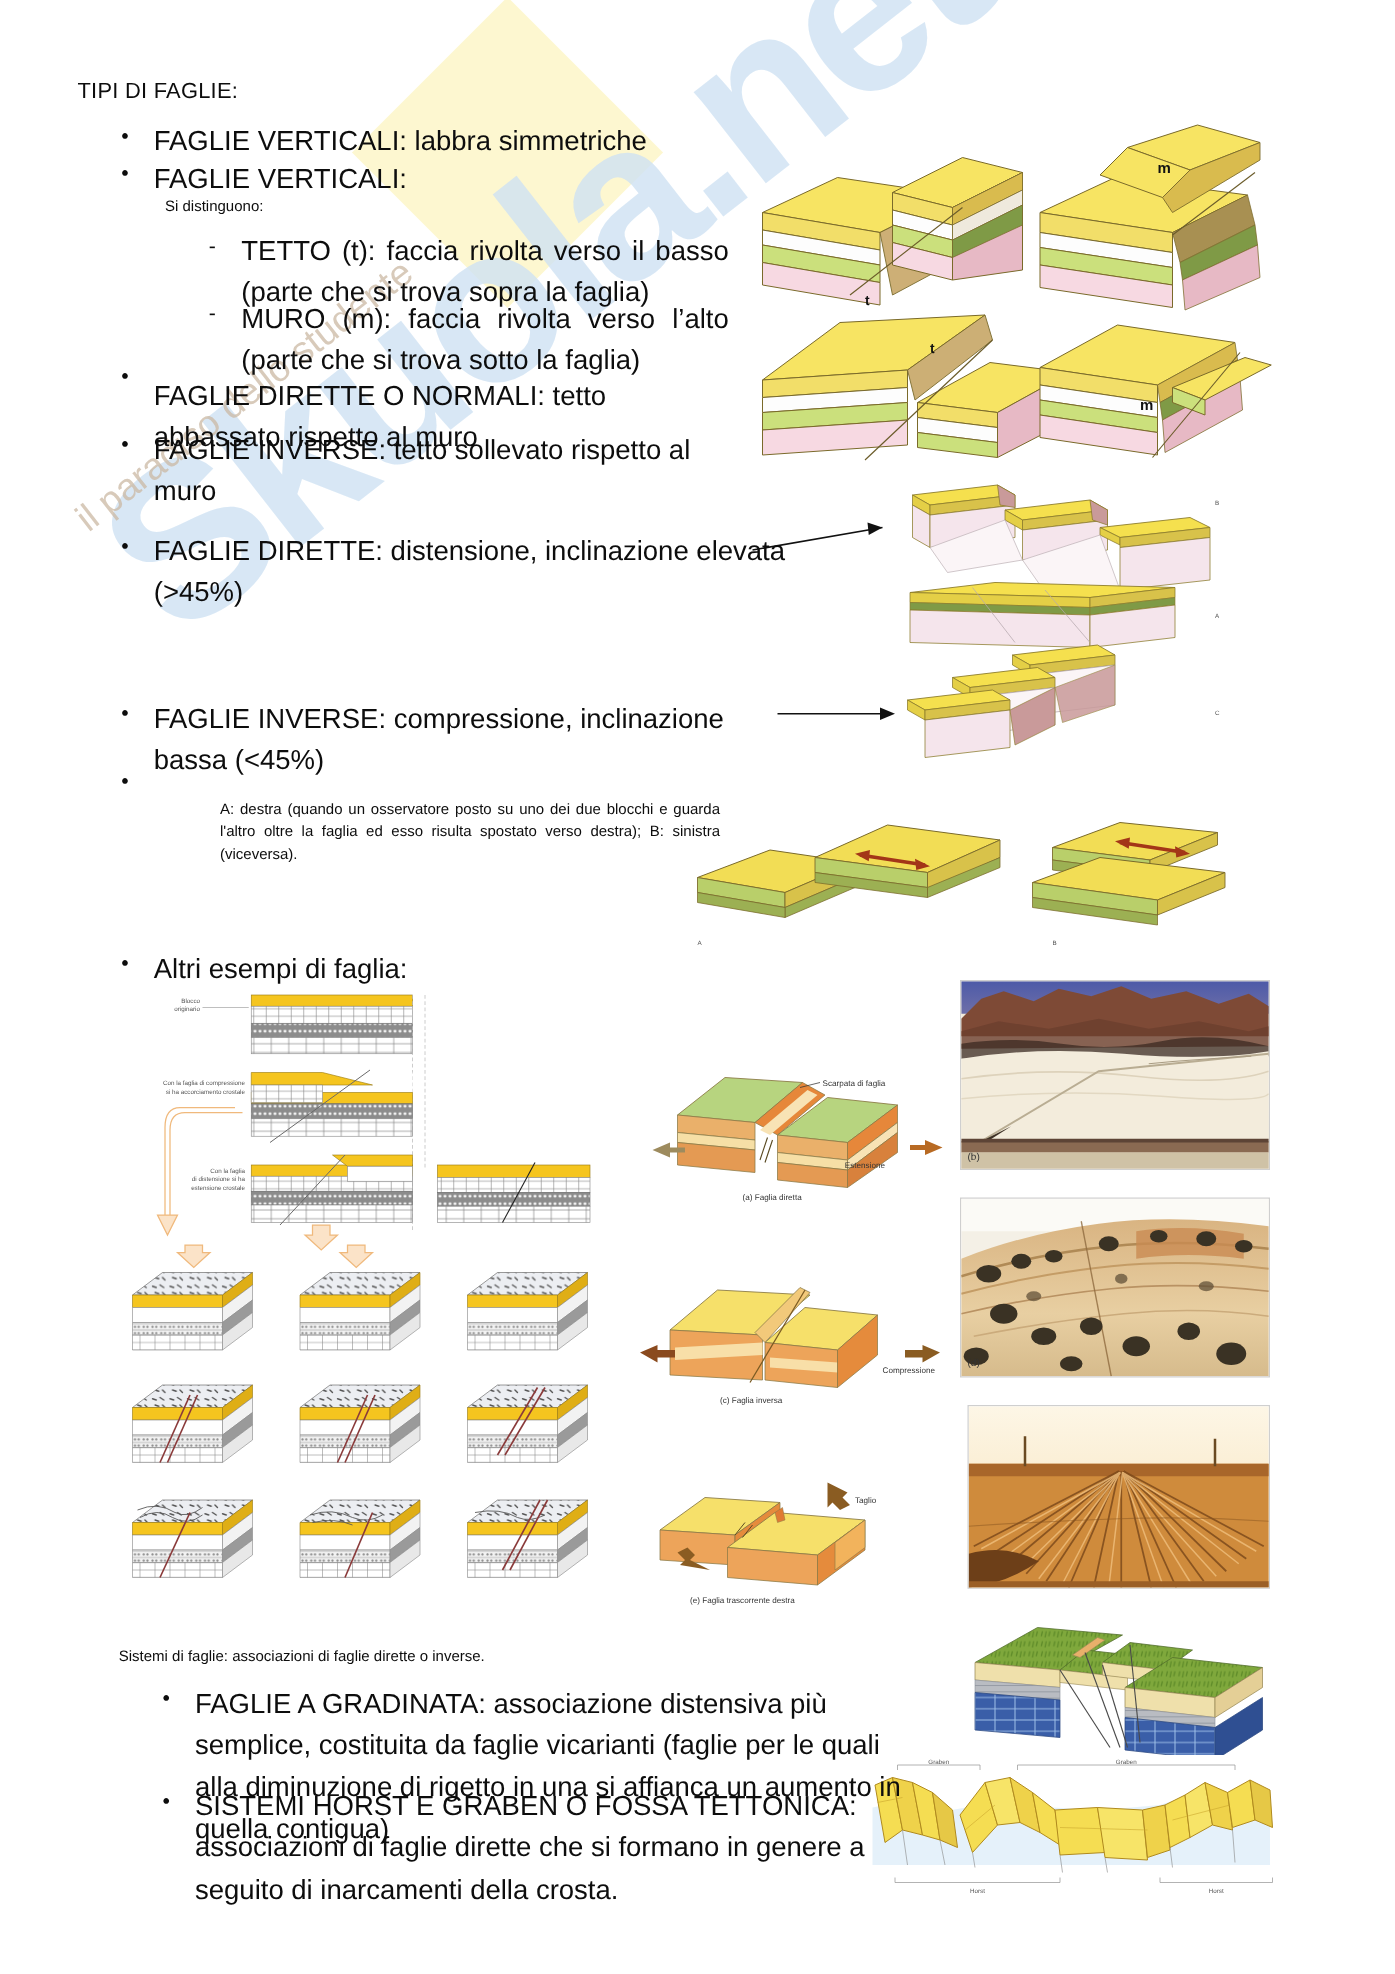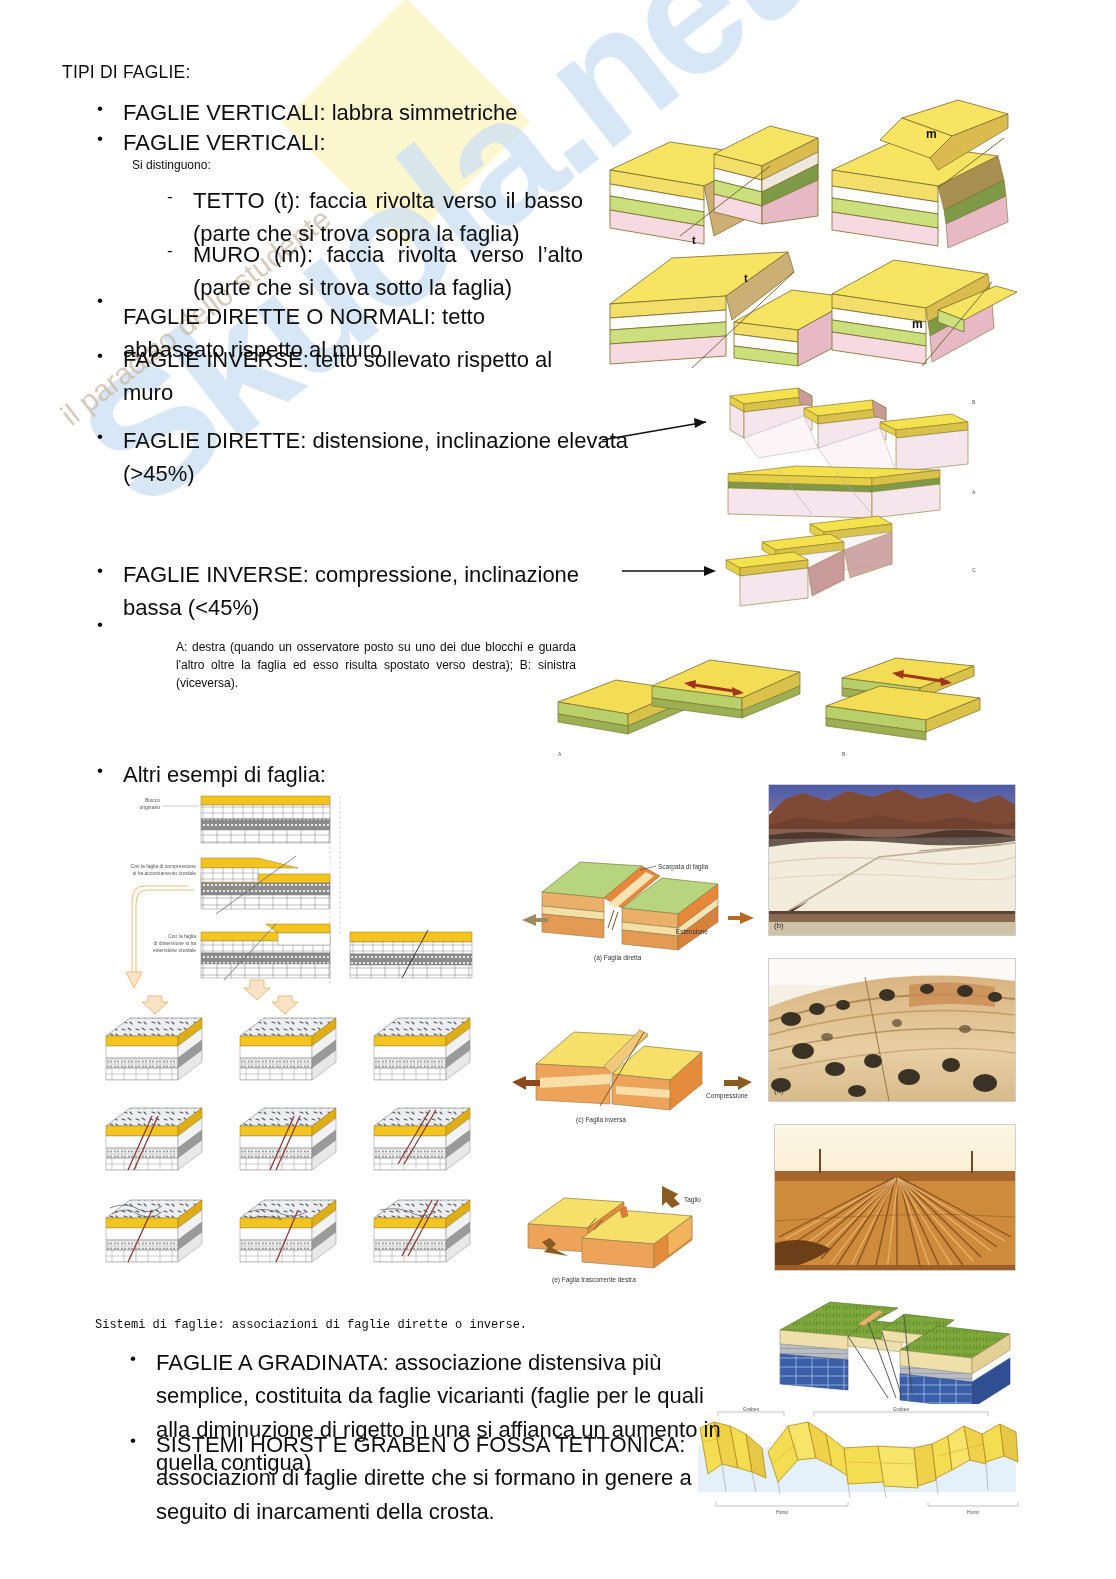--- a/index.html
+++ b/index.html
@@ -119,21 +119,21 @@
   <div class="bullet-row" style="left:62px;top:612px;width:600px;">
     <span class="bul">•</span>
   </div>
   <div class="plain just" style="left:132px;top:638px;width:400px;margin-left:44px;">A: destra (quando un osservatore posto su uno dei due blocchi e guarda l'altro oltre la faglia ed esso risulta spostato verso destra); B: sinistra (viceversa).</div>
 
   <div class="bullet-row" style="left:62px;top:758px;width:480px;">
     <span class="bul">•</span>
     <span class="bodytext">Altri esempi di faglia:</span>
   </div>
 
-  <div class="plain" style="left:95px;top:1316px;width:660px;font-family:Liberation Mono, monospace;">Sistemi di faglie: associazioni di faglie dirette o inverse.</div>
+  <div class="plain" style="left:95px;top:1316px;width:660px;">Sistemi di faglie: associazioni di faglie dirette o inverse.</div>
   <div class="bullet-row" style="left:95px;top:1346px;width:640px;">
     <span class="bul">•</span>
     <span class="bodytext" style="width:600px;display:block;">FAGLIE A GRADINATA: associazione distensiva più semplice, costituita da faglie vicarianti (faglie per le quali alla diminuzione di rigetto in una si affianca un aumento in quella contigua)</span>
   </div>
   <div class="bullet-row" style="left:95px;top:1428px;width:640px;">
     <span class="bul">•</span>
     <span class="bodytext" style="width:570px;display:block;">SISTEMI HORST E GRABEN O FOSSA TETTONICA: associazioni di faglie dirette che si formano in genere a seguito di inarcamenti della crosta.</span>
   </div>
 
   <svg class="dgm" style="left:592px;top:96px;" width="425" height="272" viewBox="0 0 425 272">

